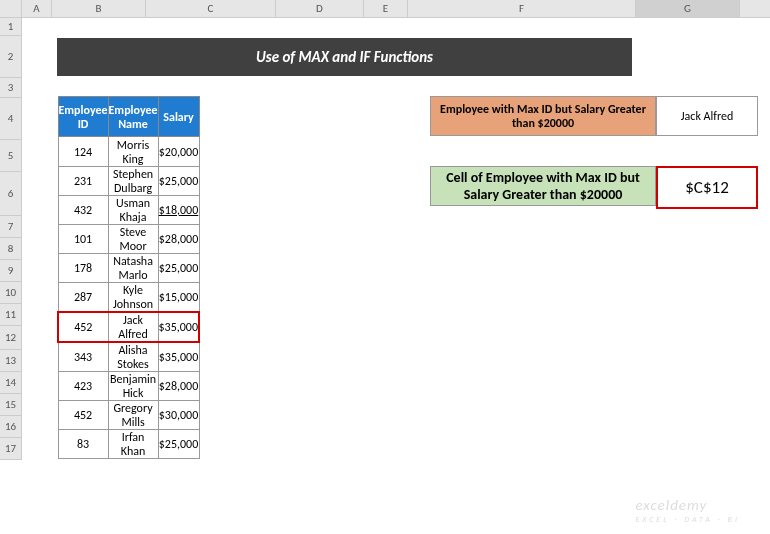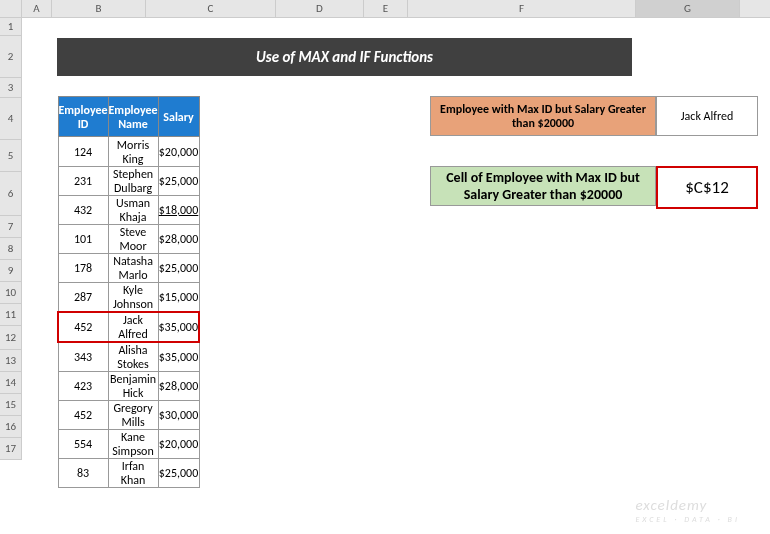--- a/index.html
+++ b/index.html
@@ -275,25 +275,20 @@
             <td style="height: 22px;">423</td>
             <td style="height: 22px;">Benjamin Hick</td>
             <td style="height: 22px;">$28,000</td>
           </tr>
           <tr>
             <td style="height: 22px;">452</td>
             <td style="height: 22px;">Gregory Mills</td>
             <td style="height: 22px;">$30,000</td>
           </tr>
           <tr>
-            <td style="height: 22px;">554</td>
-            <td style="height: 22px;">Kane Simpson</td>
-            <td style="height: 22px;">$20,000</td>
-          </tr>
-          <tr>
             <td style="height: 22px;">83</td>
             <td style="height: 22px;">Irfan Khan</td>
             <td style="height: 22px;">$25,000</td>
           </tr>
         </tbody>
     </table>
 
     <div class="result-box1">
       <div class="label">Employee with Max ID but Salary Greater than $20000</div>
       <div class="value">Jack Alfred</div>

